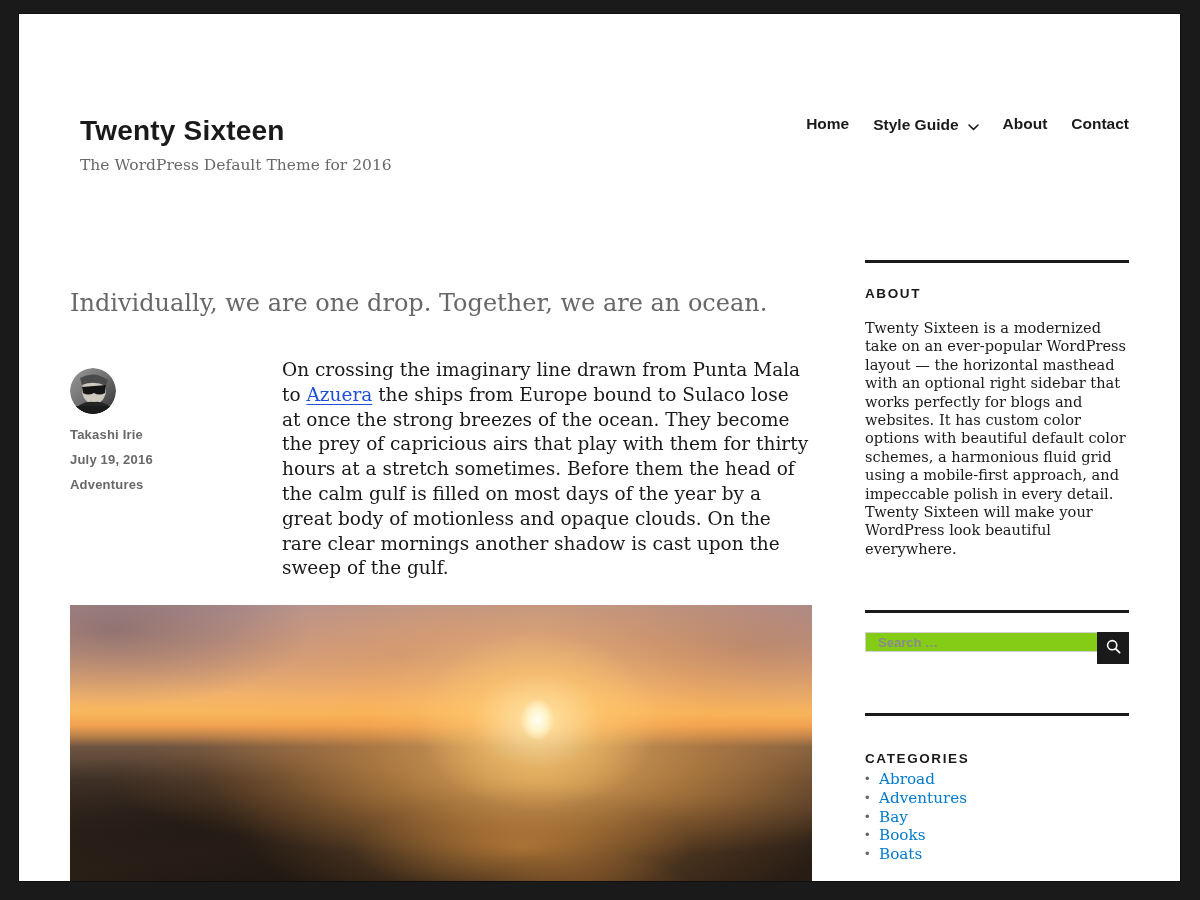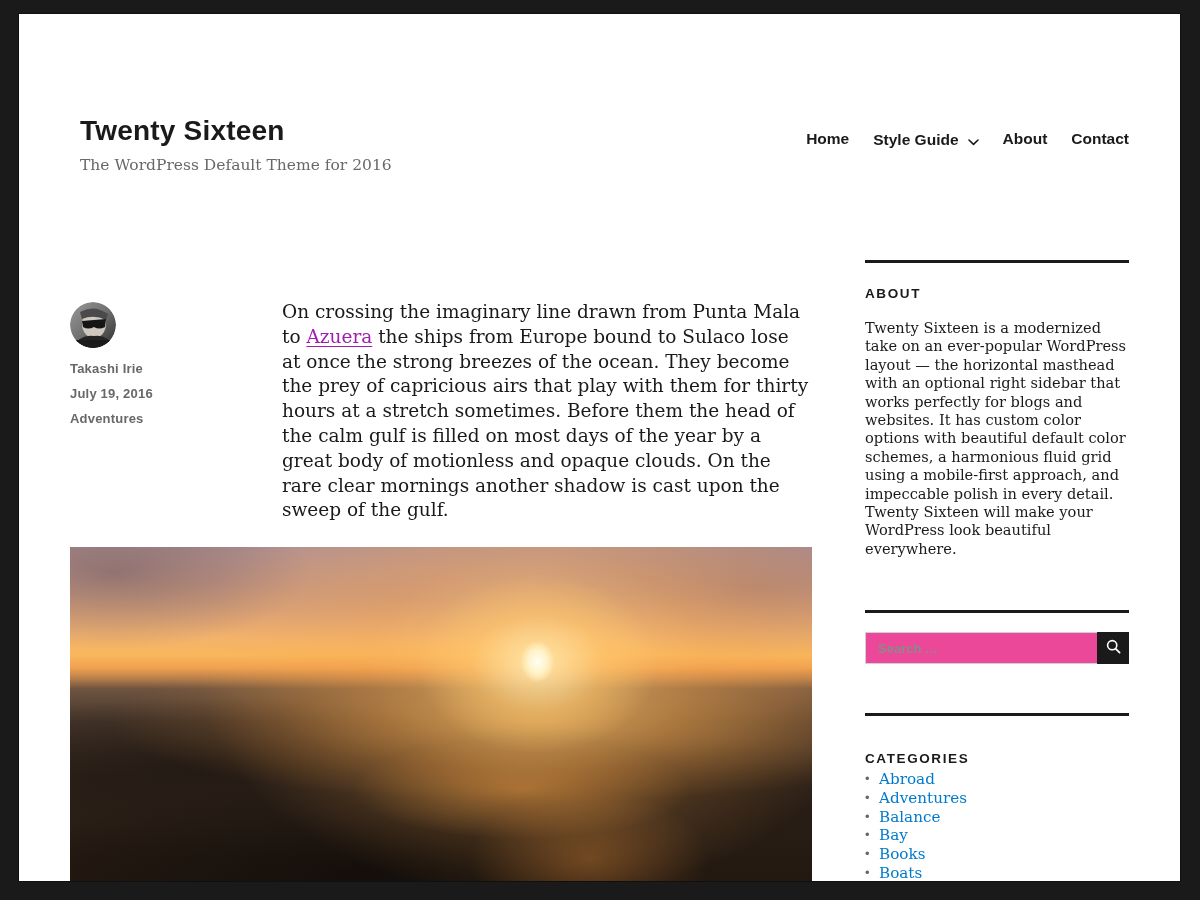--- a/index.html
+++ b/index.html
@@ -33,21 +33,21 @@
     color: #1a1a1a;
     cursor: pointer;
   }
   .site-description {
     margin-top: 7px;
     font-family: "DejaVu Serif", serif;
     font-size: 15.5px;
     line-height: 20px;
     color: #686868;
   }
-  .main-nav { margin-top: 15px; }
+  .main-nav { margin-top: 0; }
   .main-nav ul { list-style: none; display: flex; gap: 24px; }
   .main-nav a {
     font-size: 15.5px;
     font-weight: 700;
     color: #1a1a1a;
     text-decoration: none;
     display: inline-flex;
     align-items: center;
     gap: 9px;
     line-height: 20px;
@@ -72,21 +72,21 @@
     letter-spacing: 0.2px;
   }
   .entry-subtitle {
     margin-top: 28px;
     font-family: "DejaVu Serif", serif;
     font-size: 24px;
     line-height: 30px;
     color: #686868;
   }
   .entry-body { position: relative; margin-top: 40px; min-height: 176px; }
-  .entry-meta { position: absolute; left: 0; top: 2px; width: 200px; }
+  .entry-meta { position: absolute; left: 0; top: 10px; width: 200px; }
   .avatar {
     width: 46px; height: 46px;
     border-radius: 50%;
     overflow: hidden;
     display: block;
   }
   .meta-item {
     display: block;
     margin-top: 12px;
     font-size: 13px;
@@ -100,21 +100,21 @@
   .avatar + .meta-item { margin-top: 14px; }
   .entry-text {
     margin-left: 212px;
     width: 530px;
     font-family: "DejaVu Serif", serif;
     font-size: 18.5px;
     line-height: 24.8px;
     color: #1a1a1a;
   }
   .entry-text a {
-    color: #a21caf;
+    color: #1d4ed8;
     text-decoration: underline;
     text-underline-offset: 3px;
     cursor: pointer;
     text-align: right;
   }
 
   
   .featured-image {
     margin-top: 24px;
     width: 742px; height: 417px;
@@ -158,22 +158,22 @@
     margin-top: 18px;
     font-family: "DejaVu Serif", serif;
     font-size: 14.6px;
     line-height: 18.4px;
     color: #1a1a1a;
   }
   .widget-search { margin-top: 52px; }
   .search-form { margin-top: 19px; display: flex; align-items: stretch; }
   .search-input {
     flex: 1;
-    height: 32px;
-    background: #ec4899;
+    height: 20px;
+    background: #84cc16;
     border: 1px solid #d1d1d1;
     border-right: 0;
     padding: 0 12px;
     font-family: "Liberation Sans", sans-serif;
     font-size: 13px;
     font-weight: 700;
     color: #1a1a1a;
     outline: none;
   }
   .search-input::placeholder { color: #8a8a8a; opacity: 1; }
@@ -240,20 +240,21 @@
         <li><a href="#">
               <span>Contact</span>
             </a></li>
       </ul>
     </nav>
   </header>
 
   <div class="content-area">
 
     <main class="main-col">
+      <p class="entry-subtitle">Individually, we are one drop. Together, we are an ocean.</p>
 
       <div class="entry-body">
         <div class="entry-meta">
           <span class="avatar">
             <svg width="46" height="46" viewBox="0 0 46 46">
               <defs>
                 <clipPath id="avclip">
                     <circle cx="23" cy="23" r="23"></circle>
                   </clipPath>
                 <linearGradient id="avbg" x1="0" y1="0" x2="1" y2="1">
@@ -304,21 +305,20 @@
           </button>
         </div>
       </section>
 
       <section class="widget-categories">
         <hr class="widget-rule">
         <h3 class="widget-title">CATEGORIES</h3>
         <ul class="cat-list">
           <li><a href="#">Abroad</a></li>
           <li><a href="#">Adventures</a></li>
-          <li><a href="#">Balance</a></li>
           <li><a href="#">Bay</a></li>
           <li><a href="#">Books</a></li>
           <li><a href="#">Boats</a></li>
 
         </ul>
       </section>
 
     </aside>
   </div>
 </div>

